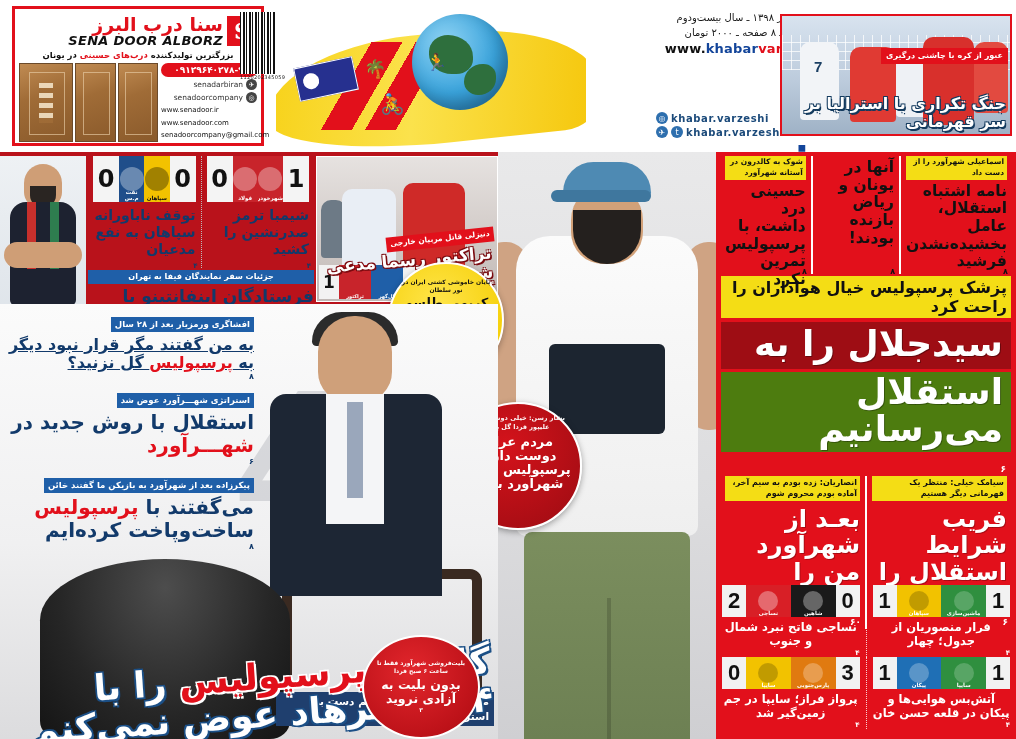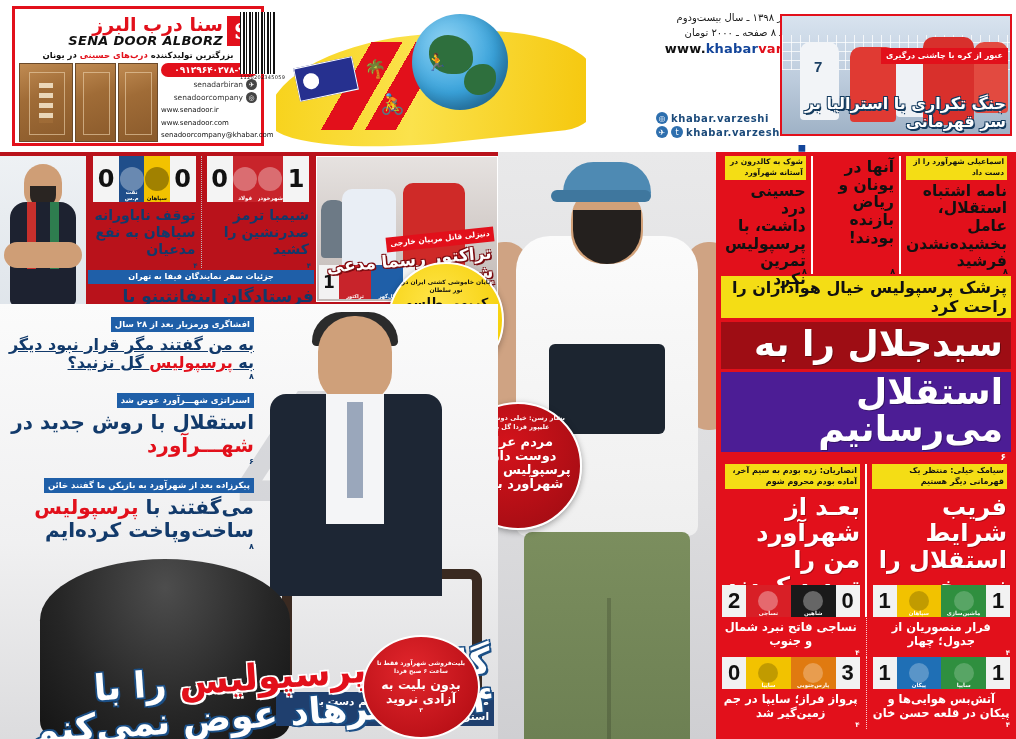--- a/index.html
+++ b/index.html
@@ -193,21 +193,21 @@
   .lead-kicker {
     margin:2px 5px 0 5px; background:#f4dd15; color:#111; text-align:right;
     font-size:16px; font-weight:bold; padding:2px 4px; line-height:1.2;
   }
   .lead-1 {
     margin:4px 5px 0 5px; background:#9e0d14; color:#fff; text-align:right;
     font-size:36px; font-weight:bold; line-height:1.02; padding:4px 8px 6px 8px;
     letter-spacing:-1px; text-shadow:1px 1px 0 rgba(0,0,0,.35);
   }
   .lead-2 {
-    margin:3px 5px 0 5px; background:#4c1d95; color:#fff; text-align:right;
+    margin:3px 5px 12px 5px; background:#4d7c0f; color:#fff; text-align:right;
     font-size:36px; font-weight:bold; line-height:1.02; padding:2px 8px 4px 8px;
     letter-spacing:-1px; text-shadow:1px 1px 0 rgba(0,0,0,.3);
   }
   .lead-pg { text-align:right; color:#fff; font-size:9px; font-weight:bold; padding:0 10px; }
 
   .quote-row { display:flex; direction:rtl; padding:2px 4px 0 4px; height:155px; }
   .q { flex:1; padding:0 5px; position:relative; text-align:right; }
   .q + .q { border-right:2px solid #fff; }
   .q-kicker {
     background:#f4dd15; color:#111; font-size:8px; font-weight:bold;
@@ -482,21 +482,21 @@
           <div class="ad-social">
             <span class="soc-ico">✈</span>
             <span>senadarbiran</span>
           </div>
           <div class="ad-social">
             <span class="soc-ico">◎</span>
             <span>senadoorcompany</span>
           </div>
           <div class="ad-web">www.senadoor.ir</div>
           <div class="ad-web">www.senadoor.com</div>
-          <div class="ad-web">senadoorcompany@khabar.com</div>
+          <div class="ad-web">senadoorcompany@gmail.com</div>
         </div>
         <div class="ad-doors">
           <div class="door"></div>
           <div class="door"></div>
           <div class="door big"></div>
         </div>
       </div>
     </div>
 
     <div class="barcode">

